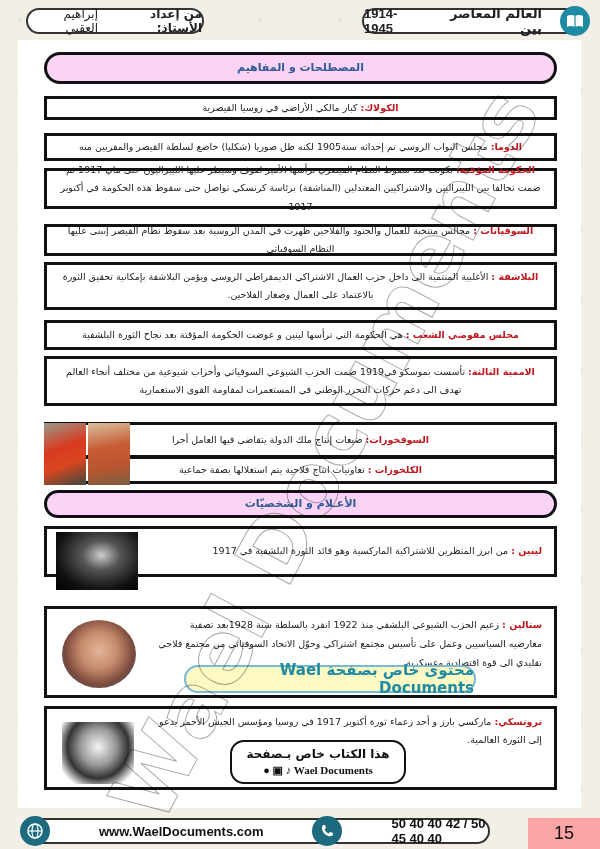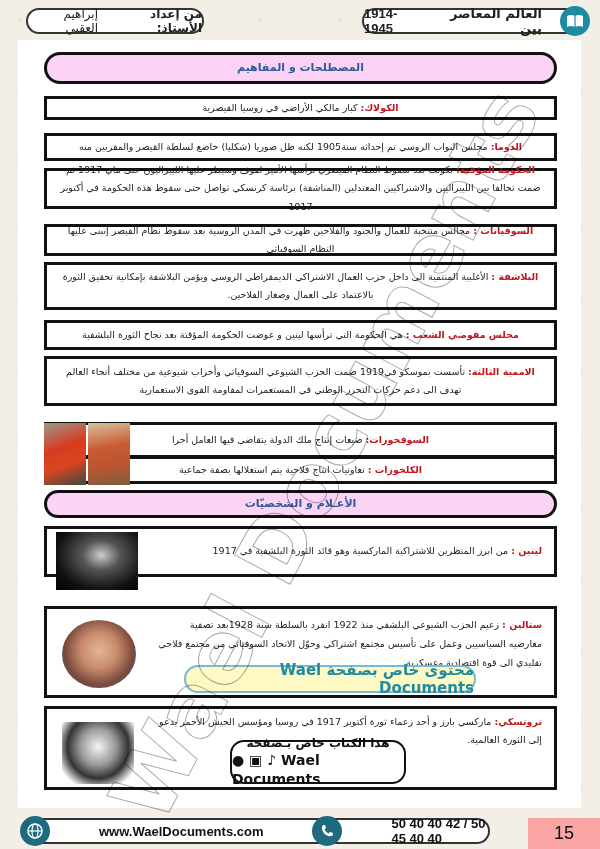--- a/index.html
+++ b/index.html
@@ -69,21 +69,21 @@
     border: 2px solid #7ab8d4; border-radius: 14px; background: #fef9c3;
     display: flex; align-items: center; justify-content: center;
     font-size: 15px; font-weight: bold; color: #1e8ba3; direction: rtl;
   }
   .promo2 {
     position: absolute; left: 230px; top: 740px; width: 176px; height: 44px;
     border: 2px solid #111; border-radius: 14px; background: #fff;
     display: flex; flex-direction: column; align-items: center; justify-content: center;
     font-size: 12px; font-weight: bold; color: #111; line-height: 1.35;
   }
-  .promo2 .line2 { direction: ltr; font-size: 14px; }
+  .promo2 .line2 { direction: ltr; font-size: 11px; font-family: Liberation Serif, serif; }
   
   .watermark {
     position: absolute; left: 150px; top: 150px;
     font-size: 86px; font-weight: bold; color: rgba(60,60,60,0.08);
     transform: rotate(-62deg); transform-origin: left top;
     white-space: nowrap; pointer-events: none; direction: ltr;
     -webkit-text-stroke: 1px rgba(0,0,0,0.35);
     color: transparent;
     top: 790px; left: 90px;
   }

